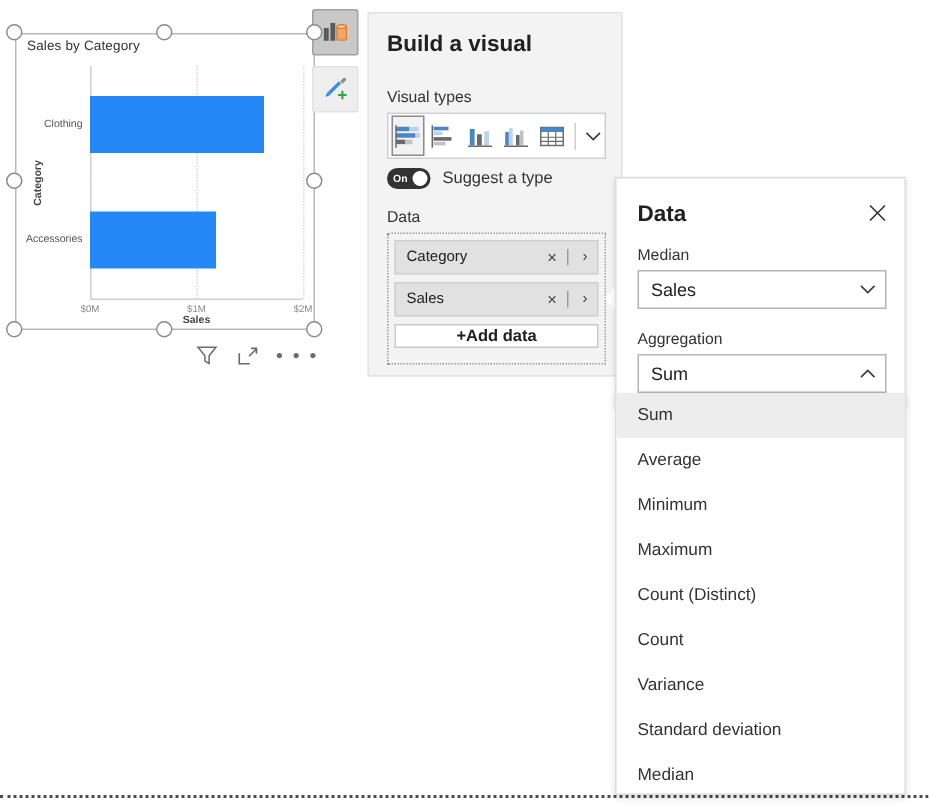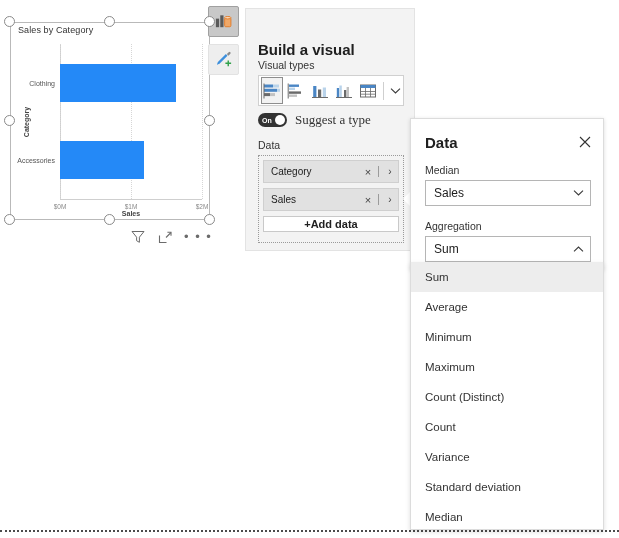--- a/index.html
+++ b/index.html
@@ -86,21 +86,21 @@
     cursor: pointer; margin-bottom: 7px;
   }
   .rail-btn.sel { background: #c8c8c8; border: 1px solid #a0a0a0; }
   .rail-btn.alt { background: #eeeeee; border: 1px solid #e2e2e2; }
 
   
   .build-pane {
     position: absolute; left: 245px; top: 8px; width: 170px; height: 243px;
     background: #f3f3f3; border: 1px solid #e3e3e3;
   }
-  .build-title { position: absolute; left: 12px; top: 12px; font-size: 15px; font-weight: bold; color: #202020; margin-top: 20px; }
+  .build-title { position: absolute; left: 12px; top: 12px; font-size: 15px; font-weight: bold; color: #202020; }
   .sec-label { font-size: 10.5px; color: #333; }
   .vt-label { position: absolute; left: 12px; top: 50px; }
   .vt-box {
     position: absolute; left: 12px; top: 66px; width: 146px; height: 31px;
     background: #ffffff; border: 1px solid #d0d0d0;
     display: flex; align-items: center;
   }
   .vt-item {
     width: 25px; height: 27px; margin-left: 2px;
     display: flex; align-items: center; justify-content: center; cursor: pointer;
@@ -109,21 +109,21 @@
   .vt-sep { width: 1px; height: 18px; background: #cfcfcf; margin: 0 3px 0 4px; }
   .vt-chev { width: 18px; height: 27px; display: flex; align-items: center; justify-content: center; cursor: pointer; }
 
   .toggle-row { position: absolute; left: 12px; top: 103px; display: flex; align-items: center; gap: 8px; }
   .toggle {
     width: 29px; height: 14px; border-radius: 7px; background: #333333;
     position: relative; cursor: pointer; display: flex; align-items: center;
   }
   .toggle-txt { position: absolute; left: 4px; font-size: 7px; color: #fff; font-weight: bold; }
   .toggle-knob { position: absolute; right: 2px; width: 10px; height: 10px; border-radius: 50%; background: #fff; }
-  .toggle-label { font-size: 13px; color: #333; white-space: nowrap; font-family: Liberation Serif, serif; }
+  .toggle-label { font-size: 11px; color: #333; white-space: nowrap; }
 
   .data-label { position: absolute; left: 12px; top: 130px; }
   .data-well {
     position: absolute; left: 12px; top: 146px; width: 146px; height: 88px;
     border: 1px dotted #9a9a9a; padding: 4px;
   }
   .field-chip {
     position: relative; height: 23px; background: #e1e1e1; border: 1px solid #cfcfcf;
     display: flex; align-items: center; margin-bottom: 5px; cursor: pointer;
   }

